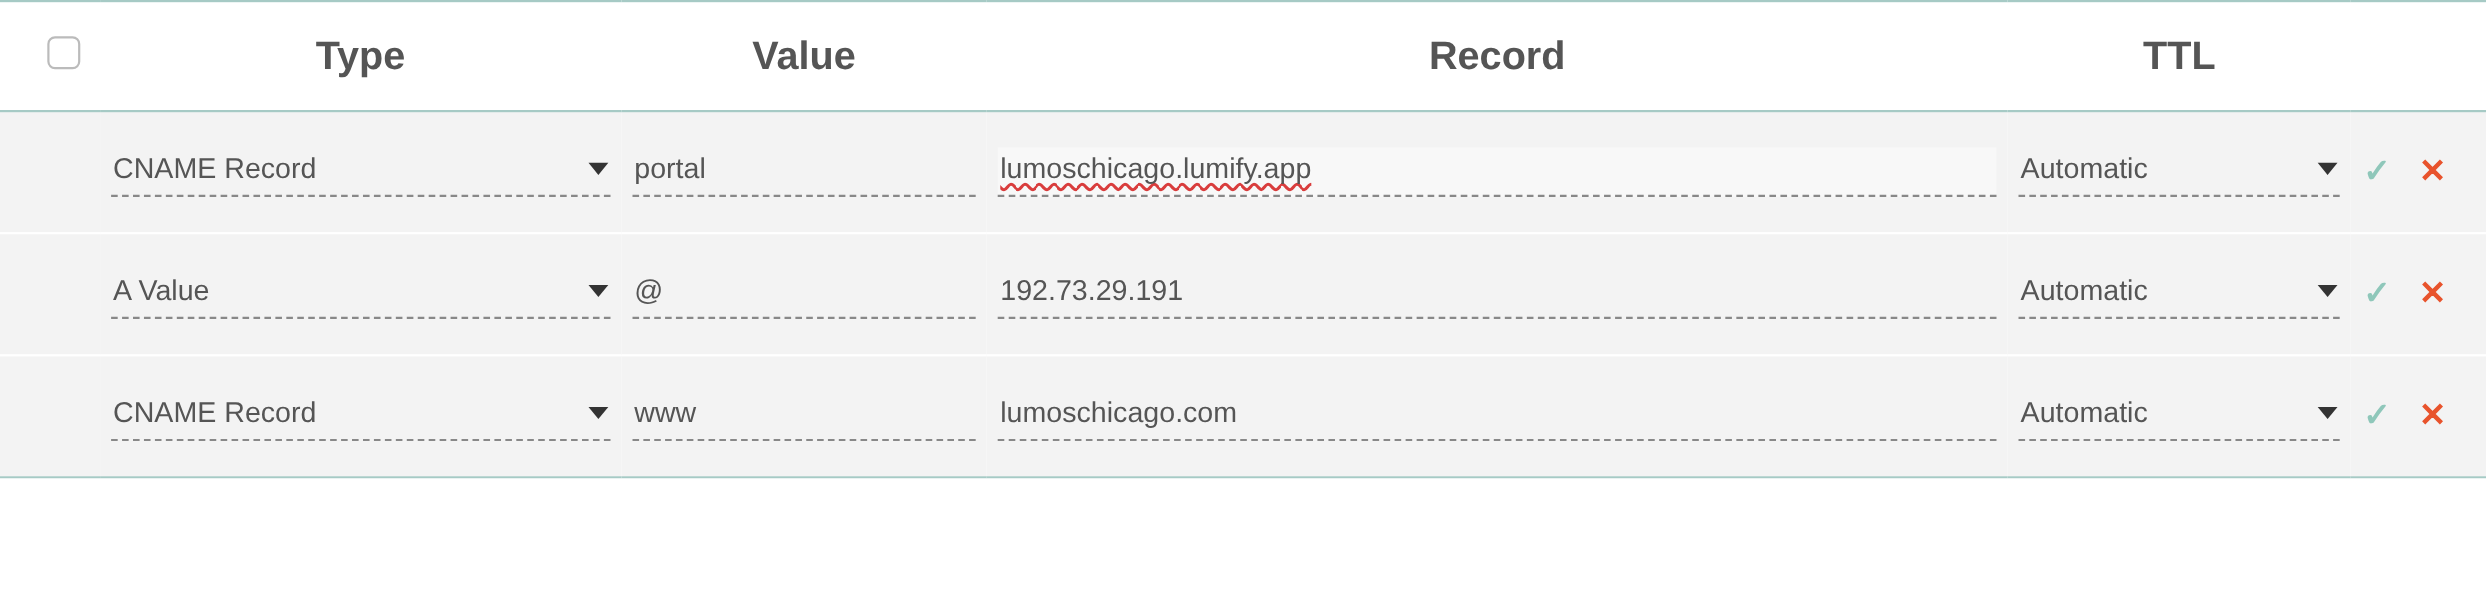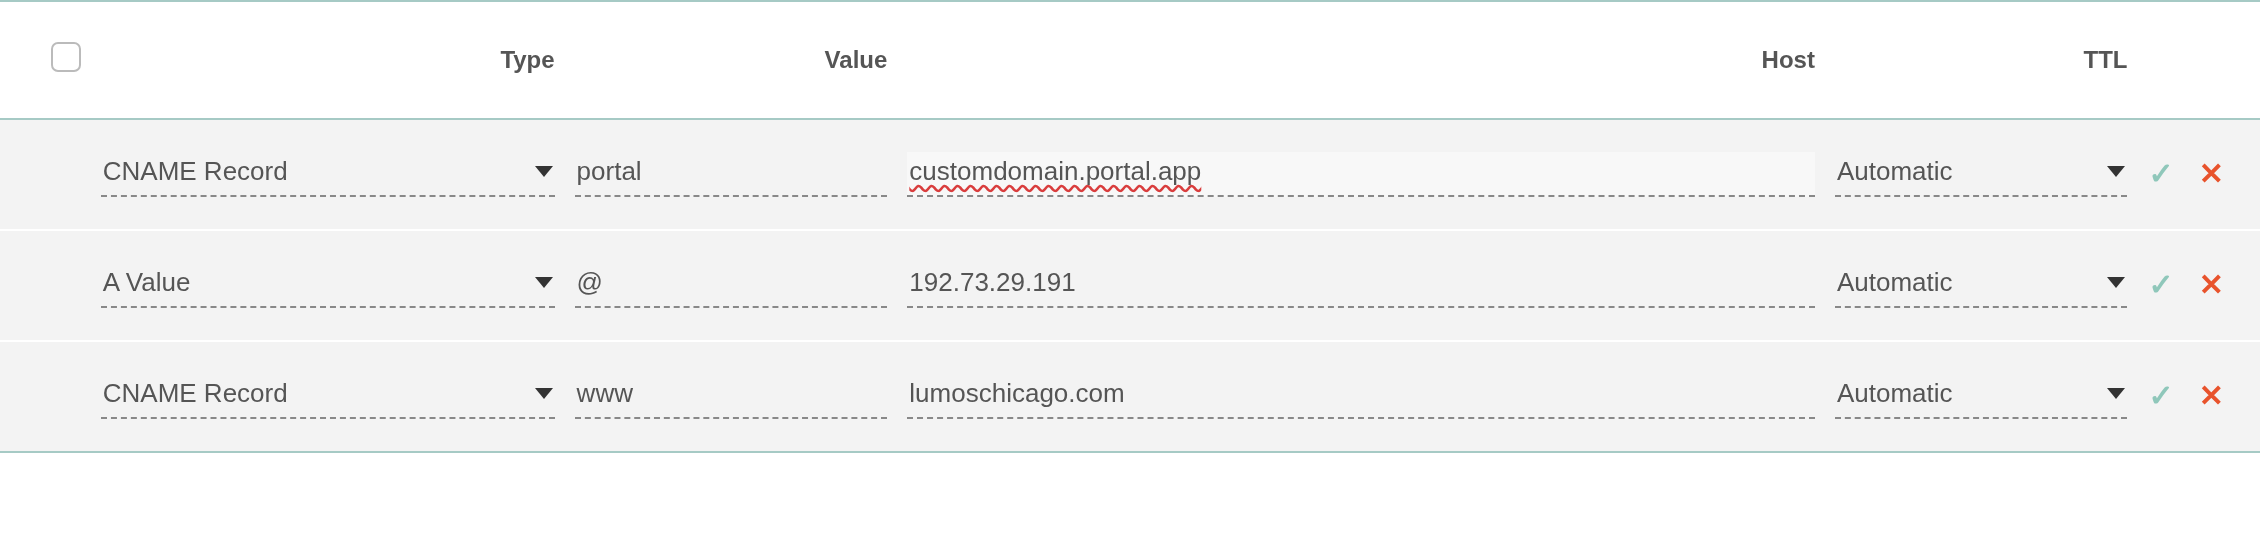--- a/index.html
+++ b/index.html
@@ -12,25 +12,25 @@
   }
   .table {
     width: 100%;
     border-collapse: collapse;
   }
   .header-row {
     border-top: 2px solid #a6cac5;
     border-bottom: 2px solid #a6cac5;
   }
   .header-row th {
-    text-align: right;
+    text-align: center;
     font-weight: 600;
     color: #555;
-    padding: 40px 10px;
-    font-size: 24px;
+    padding: 28px 10px;
+    font-size: 36px;
   }
   .data-row {
     background: #f3f3f3;
     border-bottom: 2px solid #fff;
   }
   .data-row:last-child {
     border-bottom: 2px solid #a6cac5;
   }
   .data-row td {
     padding: 32px 10px;
@@ -113,21 +113,21 @@
 <body>
 
 <table class="table">
   <thead>
     <tr class="header-row">
       <th class="col-check">
         <span class="checkbox"></span>
       </th>
       <th class="col-type">Type</th>
       <th class="col-host">Value</th>
-      <th class="col-value">Host</th>
+      <th class="col-value">Record</th>
       <th class="col-ttl">TTL</th>
       <th class="col-actions"></th>
     </tr>
   </thead>
   <tbody>
 
     <tr class="data-row">
       <td class="col-check"></td>
       <td class="col-type">
         <div class="dotted-field select">
@@ -135,21 +135,21 @@
           <span class="caret-down"></span>
         </div>
       </td>
       <td class="col-host">
         <div class="dotted-field">
           <span class="label">portal</span>
         </div>
       </td>
       <td class="col-value">
         <div class="input-spellerr">
-          <span class="spellerr">customdomain.portal.app</span>
+          <span class="spellerr">lumoschicago.lumify.app</span>
         </div>
       </td>
       <td class="col-ttl">
         <div class="dotted-field select">
           <span class="label">Automatic</span>
           <span class="caret-down"></span>
         </div>
       </td>
       <td class="col-actions">
         <span class="action-check">✓</span>

